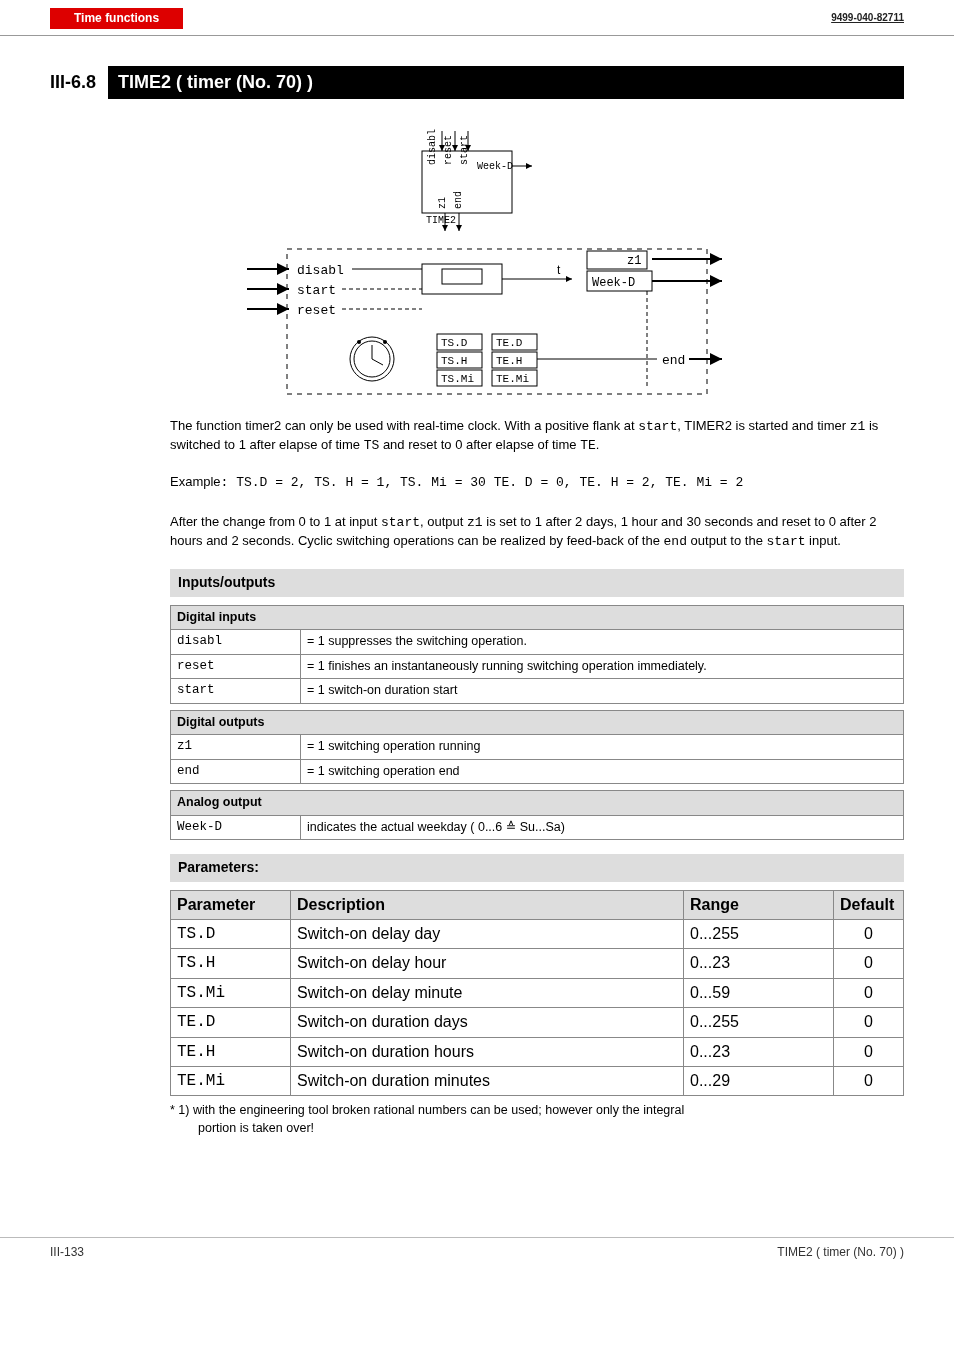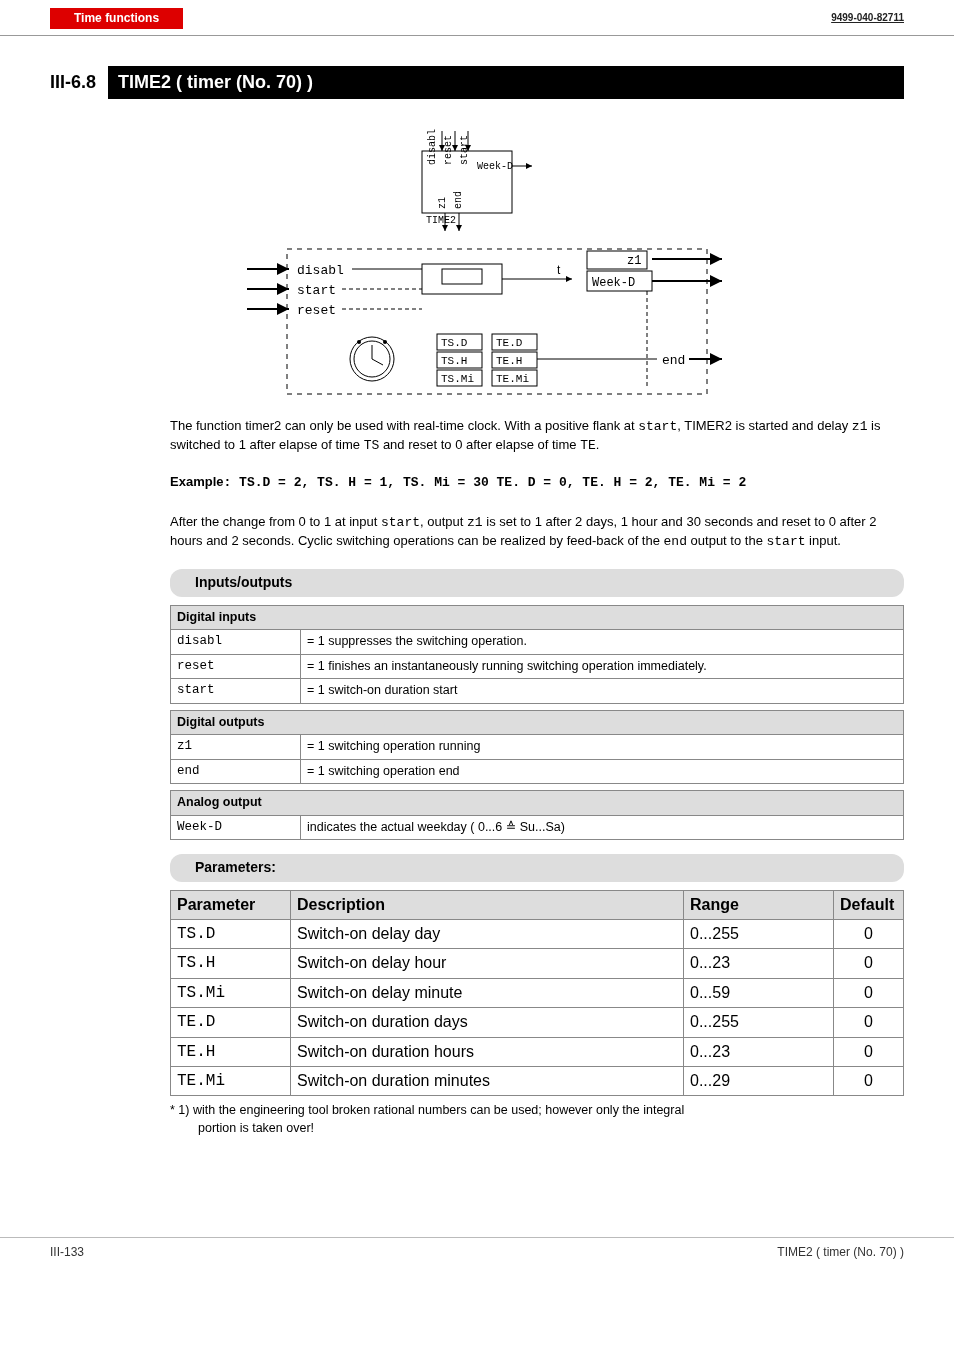--- a/index.html
+++ b/index.html
@@ -62,30 +62,29 @@
     margin-bottom: 18px;
   }
   svg.diagram { display: block; }
   .body-text {
     margin: 10px 0 18px 120px;
     font-size: 13px;
   }
   .mono { font-family: "Courier New", monospace; }
   .example-head {
     margin: 10px 0 6px 120px;
-    font-weight: bold;
+    font-weight: normal;
     font-size: 13px;
   }
   .gray-head {
     background: #ddd;
     font-weight: bold;
     font-size: 14px;
-    padding: 4px 25px;
+    padding: 4px 8px;
     margin: 14px 0 8px 120px;
-    border-radius: 12px;
   }
   table.io {
     border-collapse: collapse;
     width: calc(100% - 120px);
     margin-left: 120px;
     margin-bottom: 6px;
     font-size: 12.5px;
   }
   table.io th, table.io td {
     border: 1px solid #888;
@@ -231,21 +230,21 @@
         <line x1="340" y1="240" x2="460" y2="240" stroke="#000"></line>
         <text x="465" y="245">end</text>
         <line x1="492" y1="240" x2="525" y2="240" stroke="#000" stroke-width="2" marker-end="url(#arr)"></line>
 
         <line x1="450" y1="172" x2="450" y2="270" stroke="#000" stroke-dasharray="4,3"></line>
       </g>
     </svg>
   </div>
 
   <p class="body-text">
-    <span>The function timer2 can only be used with real-time clock. With a positive flank at </span><span class="mono">start</span><span>, TIMER2 is started and delay </span><span class="mono">z1</span><span> is switched to 1 after elapse of time </span><span class="mono">TS</span><span> and  reset to 0 after elapse of time </span><span class="mono">TE</span><span>.</span>
+    <span>The function timer2 can only be used with real-time clock. With a positive flank at </span><span class="mono">start</span><span>, TIMER2 is started and timer </span><span class="mono">z1</span><span> is switched to 1 after elapse of time </span><span class="mono">TS</span><span> and  reset to 0 after elapse of time </span><span class="mono">TE</span><span>.</span>
   </p>
 
   <p class="example-head">
     <span>Example</span><span class="mono">:</span><span class="mono"> TS.D = 2, TS. H = 1, TS. Mi = 30  TE. D = 0,  TE. H = 2, TE. Mi = 2</span>
   </p>
 
   <p class="body-text" style="margin-top:20px;">
     <span>After the change from 0 to 1 at input </span><span class="mono">start</span><span>, output </span><span class="mono">z1</span><span> is set to 1 after 2 days, 1 hour and 30 seconds and reset to 0 after 2 hours and 2 seconds. Cyclic switching operations can be realized by feed-back of the </span><span class="mono">end</span><span> output to the </span><span class="mono">start</span><span> input.</span>
   </p>
 

